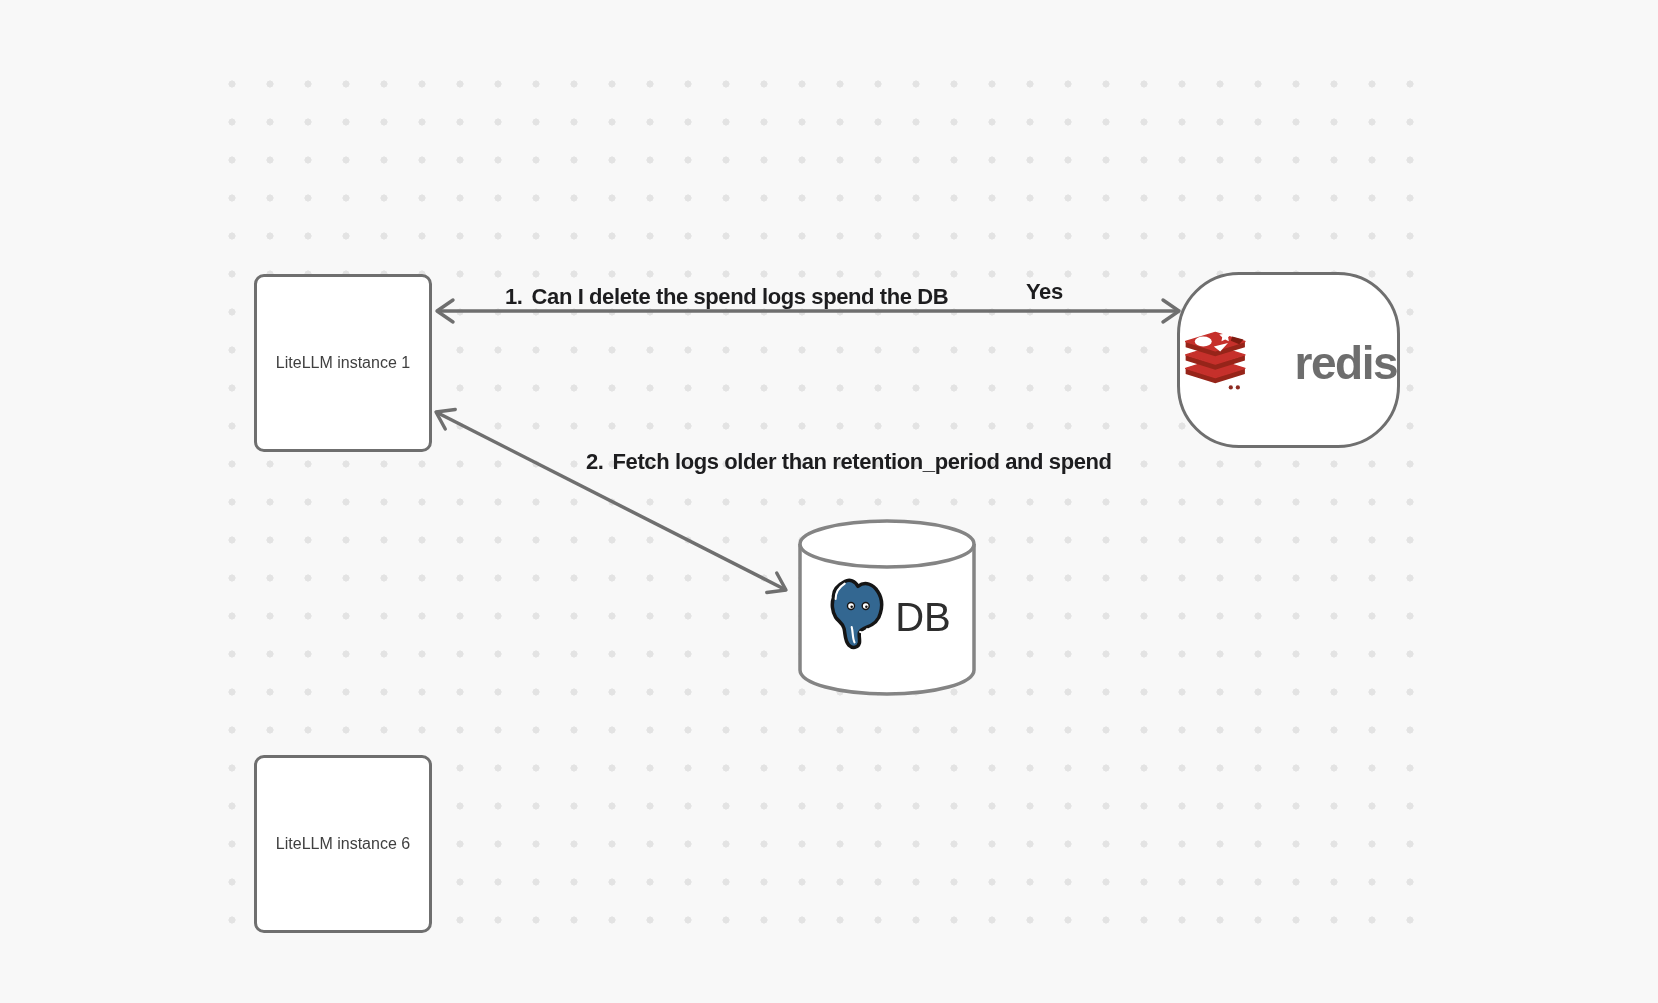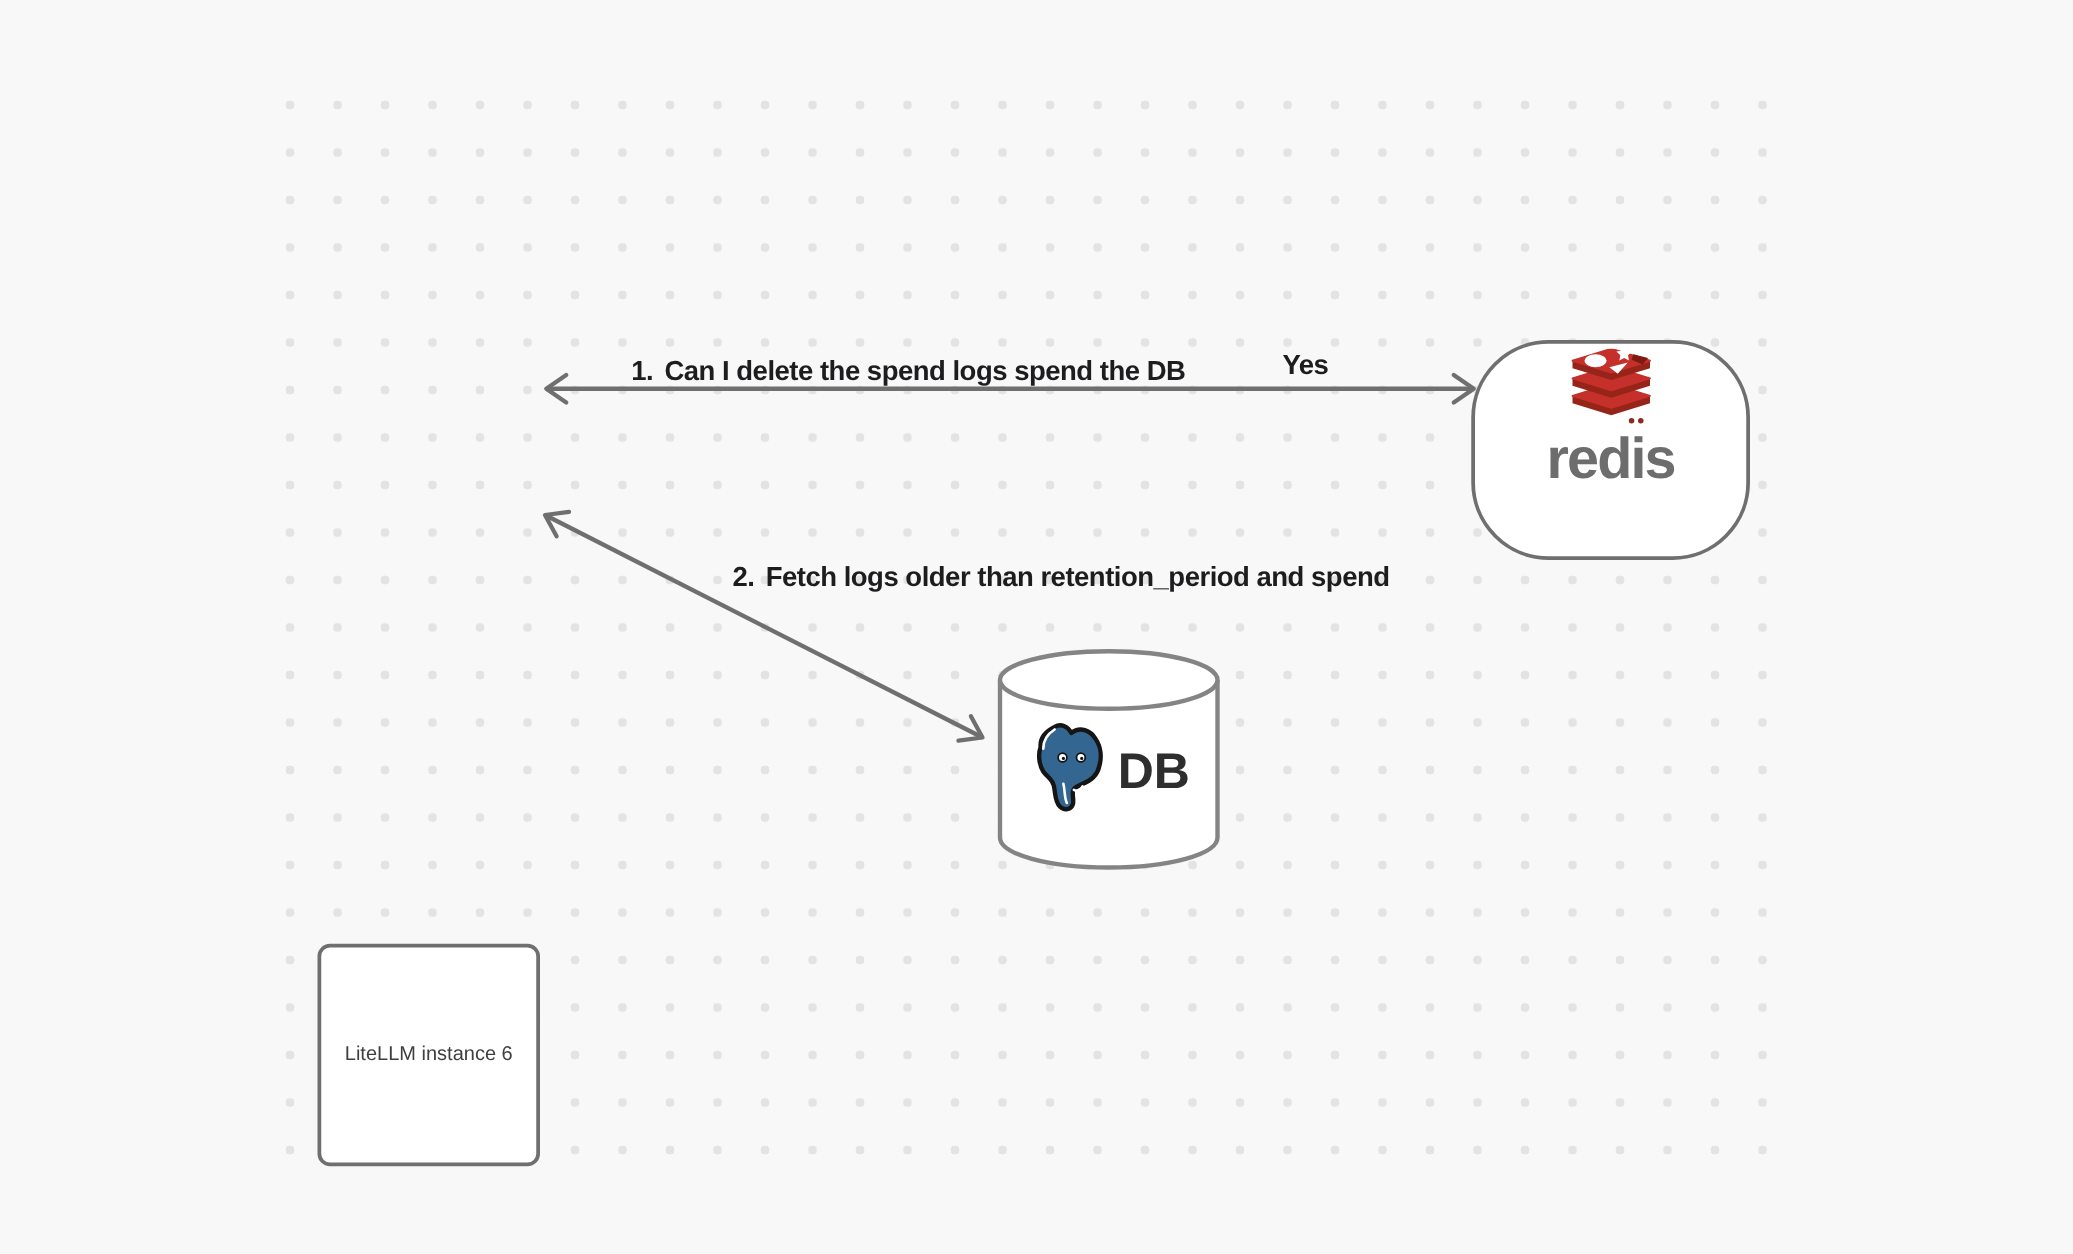--- a/index.html
+++ b/index.html
@@ -15,34 +15,34 @@
   .arrows{position:absolute;left:0;top:0;width:1658px;height:1003px;}
   .inst{
     position:absolute;left:254px;width:178px;height:178px;
     background:#ffffff;border:3px solid #6f6f6f;border-radius:10px;
     display:flex;align-items:center;justify-content:center;
     font-size:16px;color:#3f3f3f;box-sizing:border-box;
   }
   .redis-node{
     position:absolute;left:1177px;top:272px;width:223px;height:176px;
     background:#ffffff;border:3px solid #6f6f6f;border-radius:62px;
-    box-sizing:border-box;display:flex;flex-direction:column;
-    align-items:center;padding-top:4px;
+    box-sizing:border-box;display:flex;flex-direction:row;
+    align-items:center;justify-content:center;padding-top:4px;gap:44px;
   }
   .redis-word{
     font-size:46px;font-weight:700;color:#6d6d6d;line-height:1;
     letter-spacing:-1.5px;margin-top:2px;
   }
   .db-node{position:absolute;left:796px;top:518px;width:182px;height:182px;}
   .db-cyl{position:absolute;left:0;top:0;}
   .db-content{
     position:absolute;left:0;top:60px;width:182px;display:flex;
     align-items:center;justify-content:center;gap:2px;
   }
-  .db-label{font-size:40px;font-weight:700;color:#2e2e2e;line-height:1;}
+  .db-label{font-size:40px;font-weight:400;color:#2e2e2e;line-height:1;}
   .anno{
     position:absolute;display:flex;gap:9px;font-size:22px;font-weight:700;
     color:#1d1d1f;letter-spacing:-0.4px;line-height:24px;white-space:nowrap;
   }
 </style>
 </head>
 <body>
 
 <div class="canvas">
 
@@ -51,20 +51,23 @@
   <svg class="arrows" viewBox="0 0 1658 1003">
     <defs>
       <marker id="ah" viewBox="-20 -14 24 28" markerWidth="24" markerHeight="28" refX="0" refY="0" orient="auto-start-reverse" markerUnits="userSpaceOnUse">
         <path d="M-16,-11 L0,0 L-16,11" fill="none" stroke="#6f6f6f" stroke-width="3.4" stroke-linecap="round" stroke-linejoin="round"></path>
       </marker>
     </defs>
     <line x1="437" y1="311" x2="1179" y2="311" stroke="#6f6f6f" stroke-width="3.5" marker-start="url(#ah)" marker-end="url(#ah)"></line>
     <line x1="436" y1="412" x2="786" y2="590" stroke="#6f6f6f" stroke-width="3.5" marker-start="url(#ah)" marker-end="url(#ah)"></line>
   </svg>
 
+  <div class="inst" style="top:274px;">
+    <span>LiteLLM instance 1</span>
+  </div>
   <div class="inst" style="top:755px;">
     <span>LiteLLM instance 6</span>
   </div>
 
   <div class="redis-node">
     <svg width="74" height="62" viewBox="0 0 100 84">
 
       <polygon points="8,51 8,59 50,72 92,59 92,51 50,64" fill="#962419"></polygon>
       <polygon points="50,38 92,51 50,64 8,51" fill="#C6302B" stroke="#C6302B" stroke-width="2" stroke-linejoin="round"></polygon>
 

